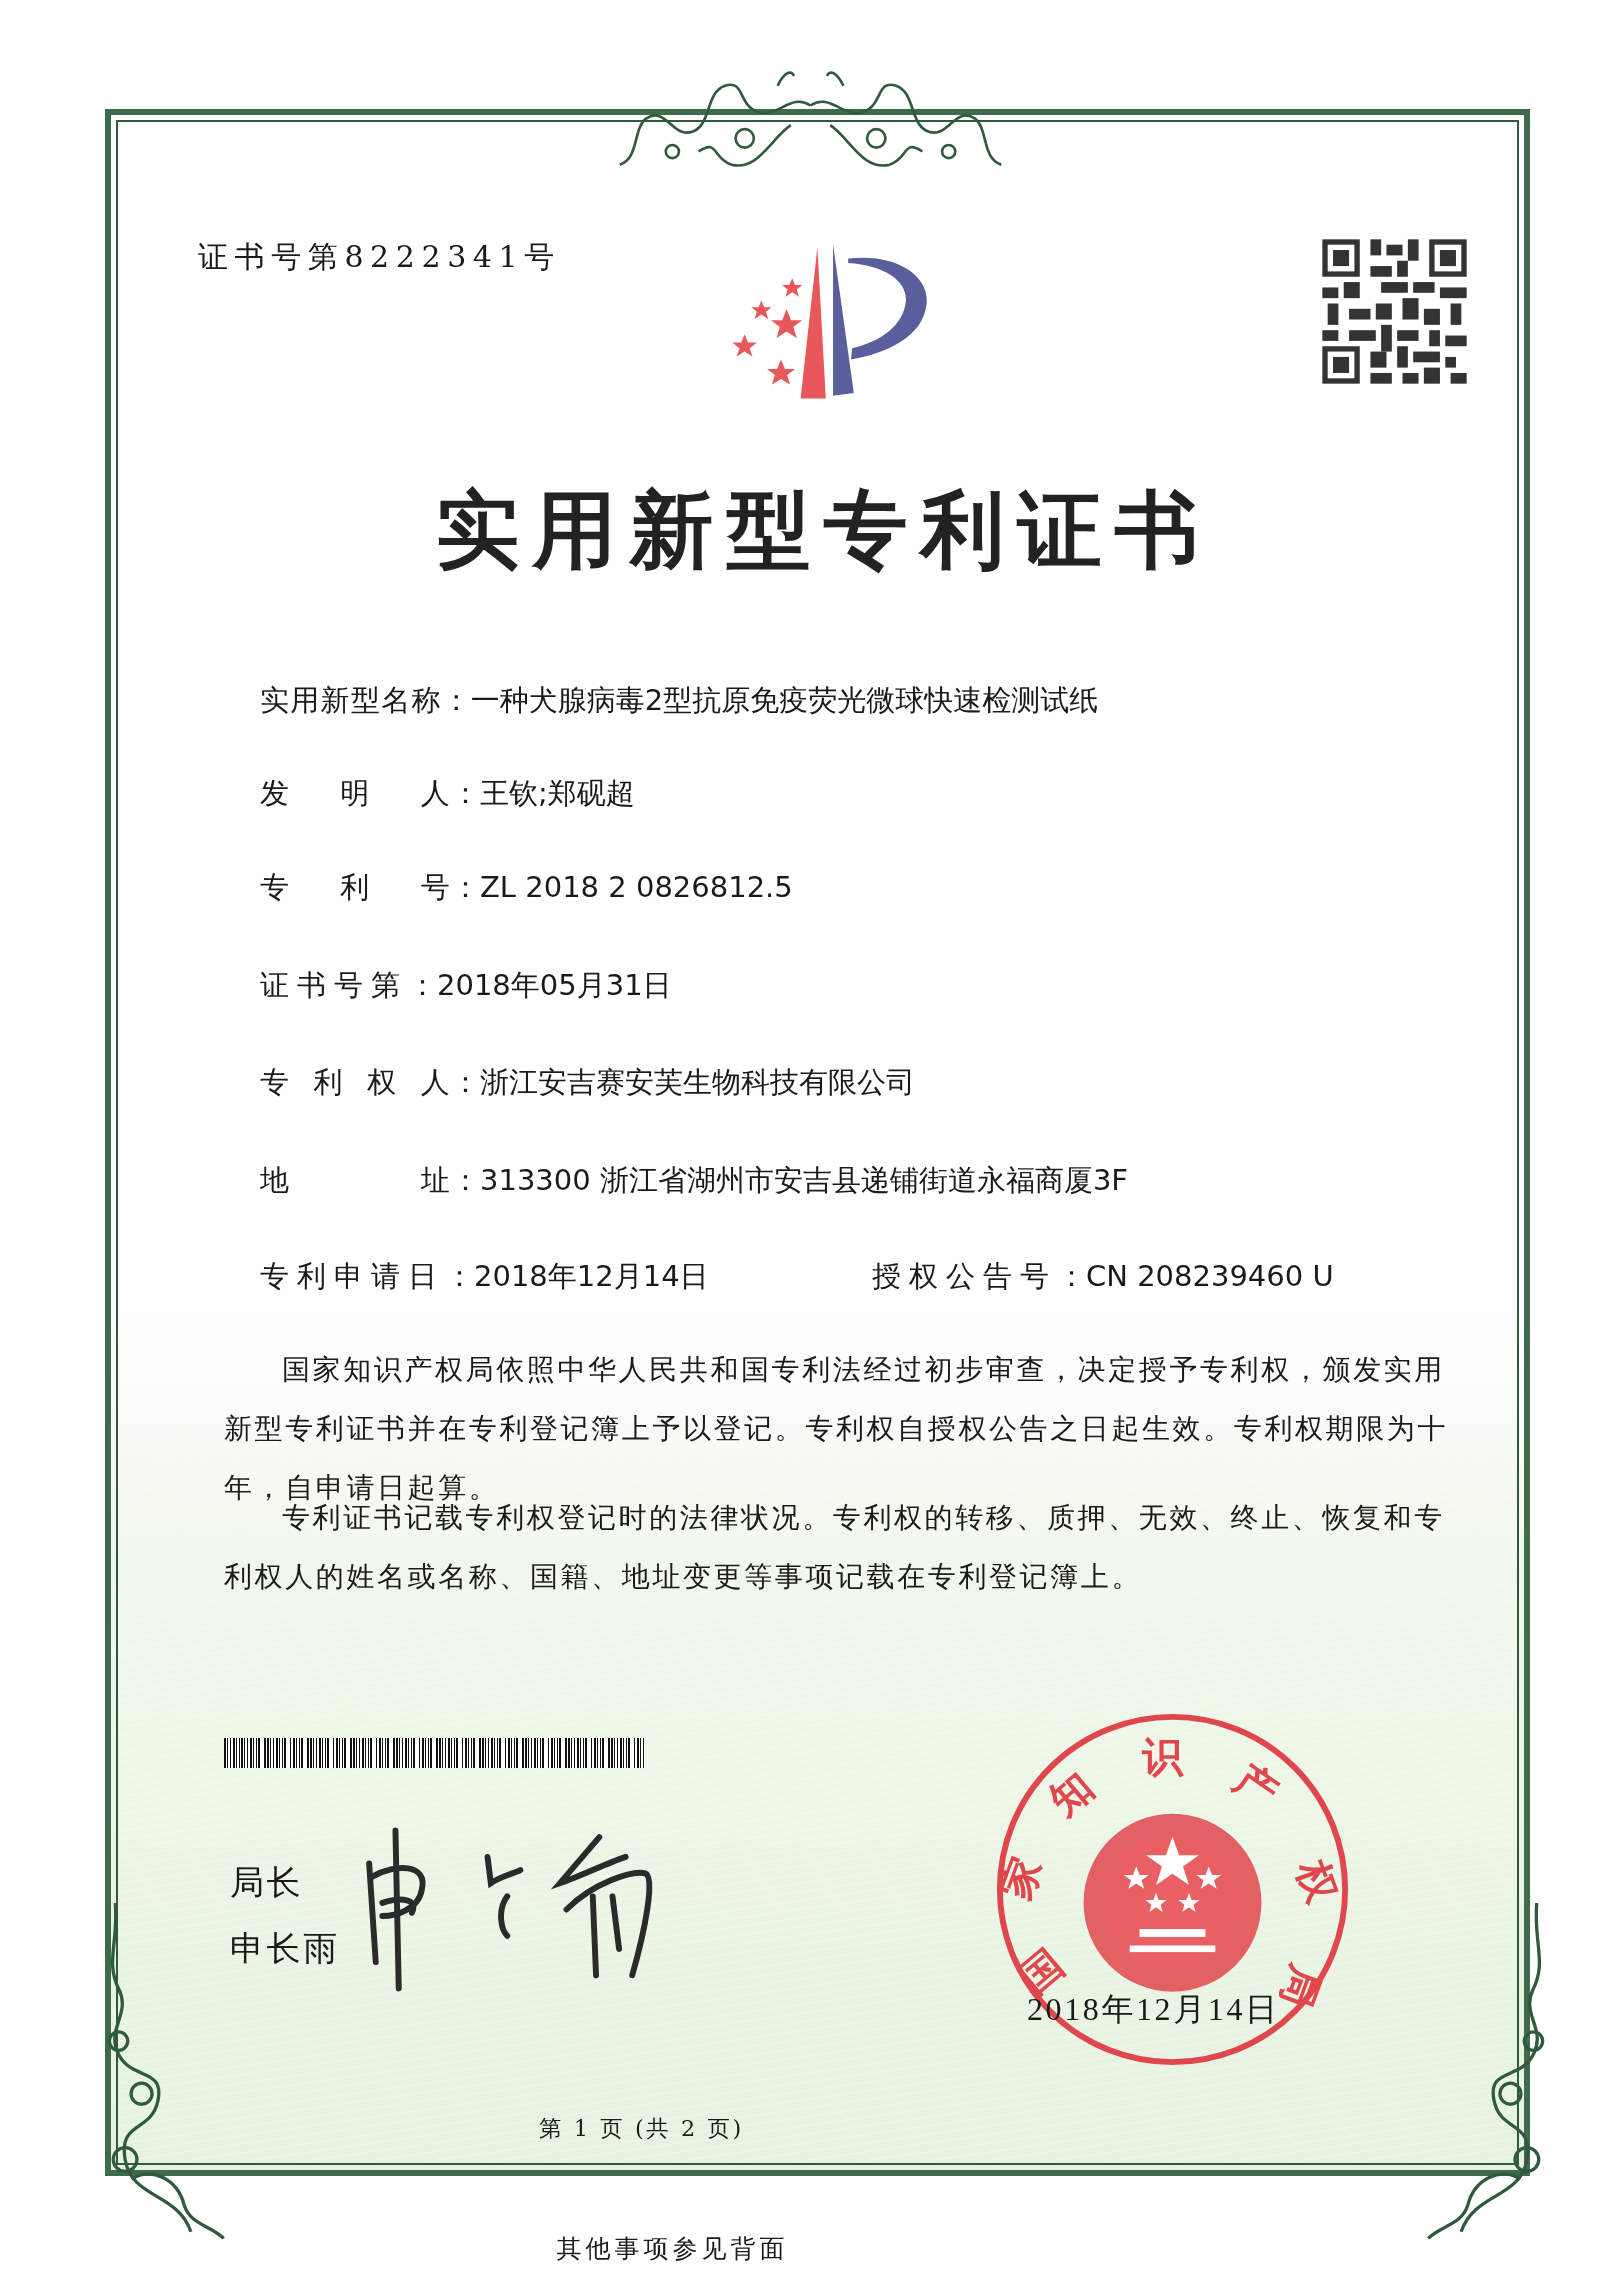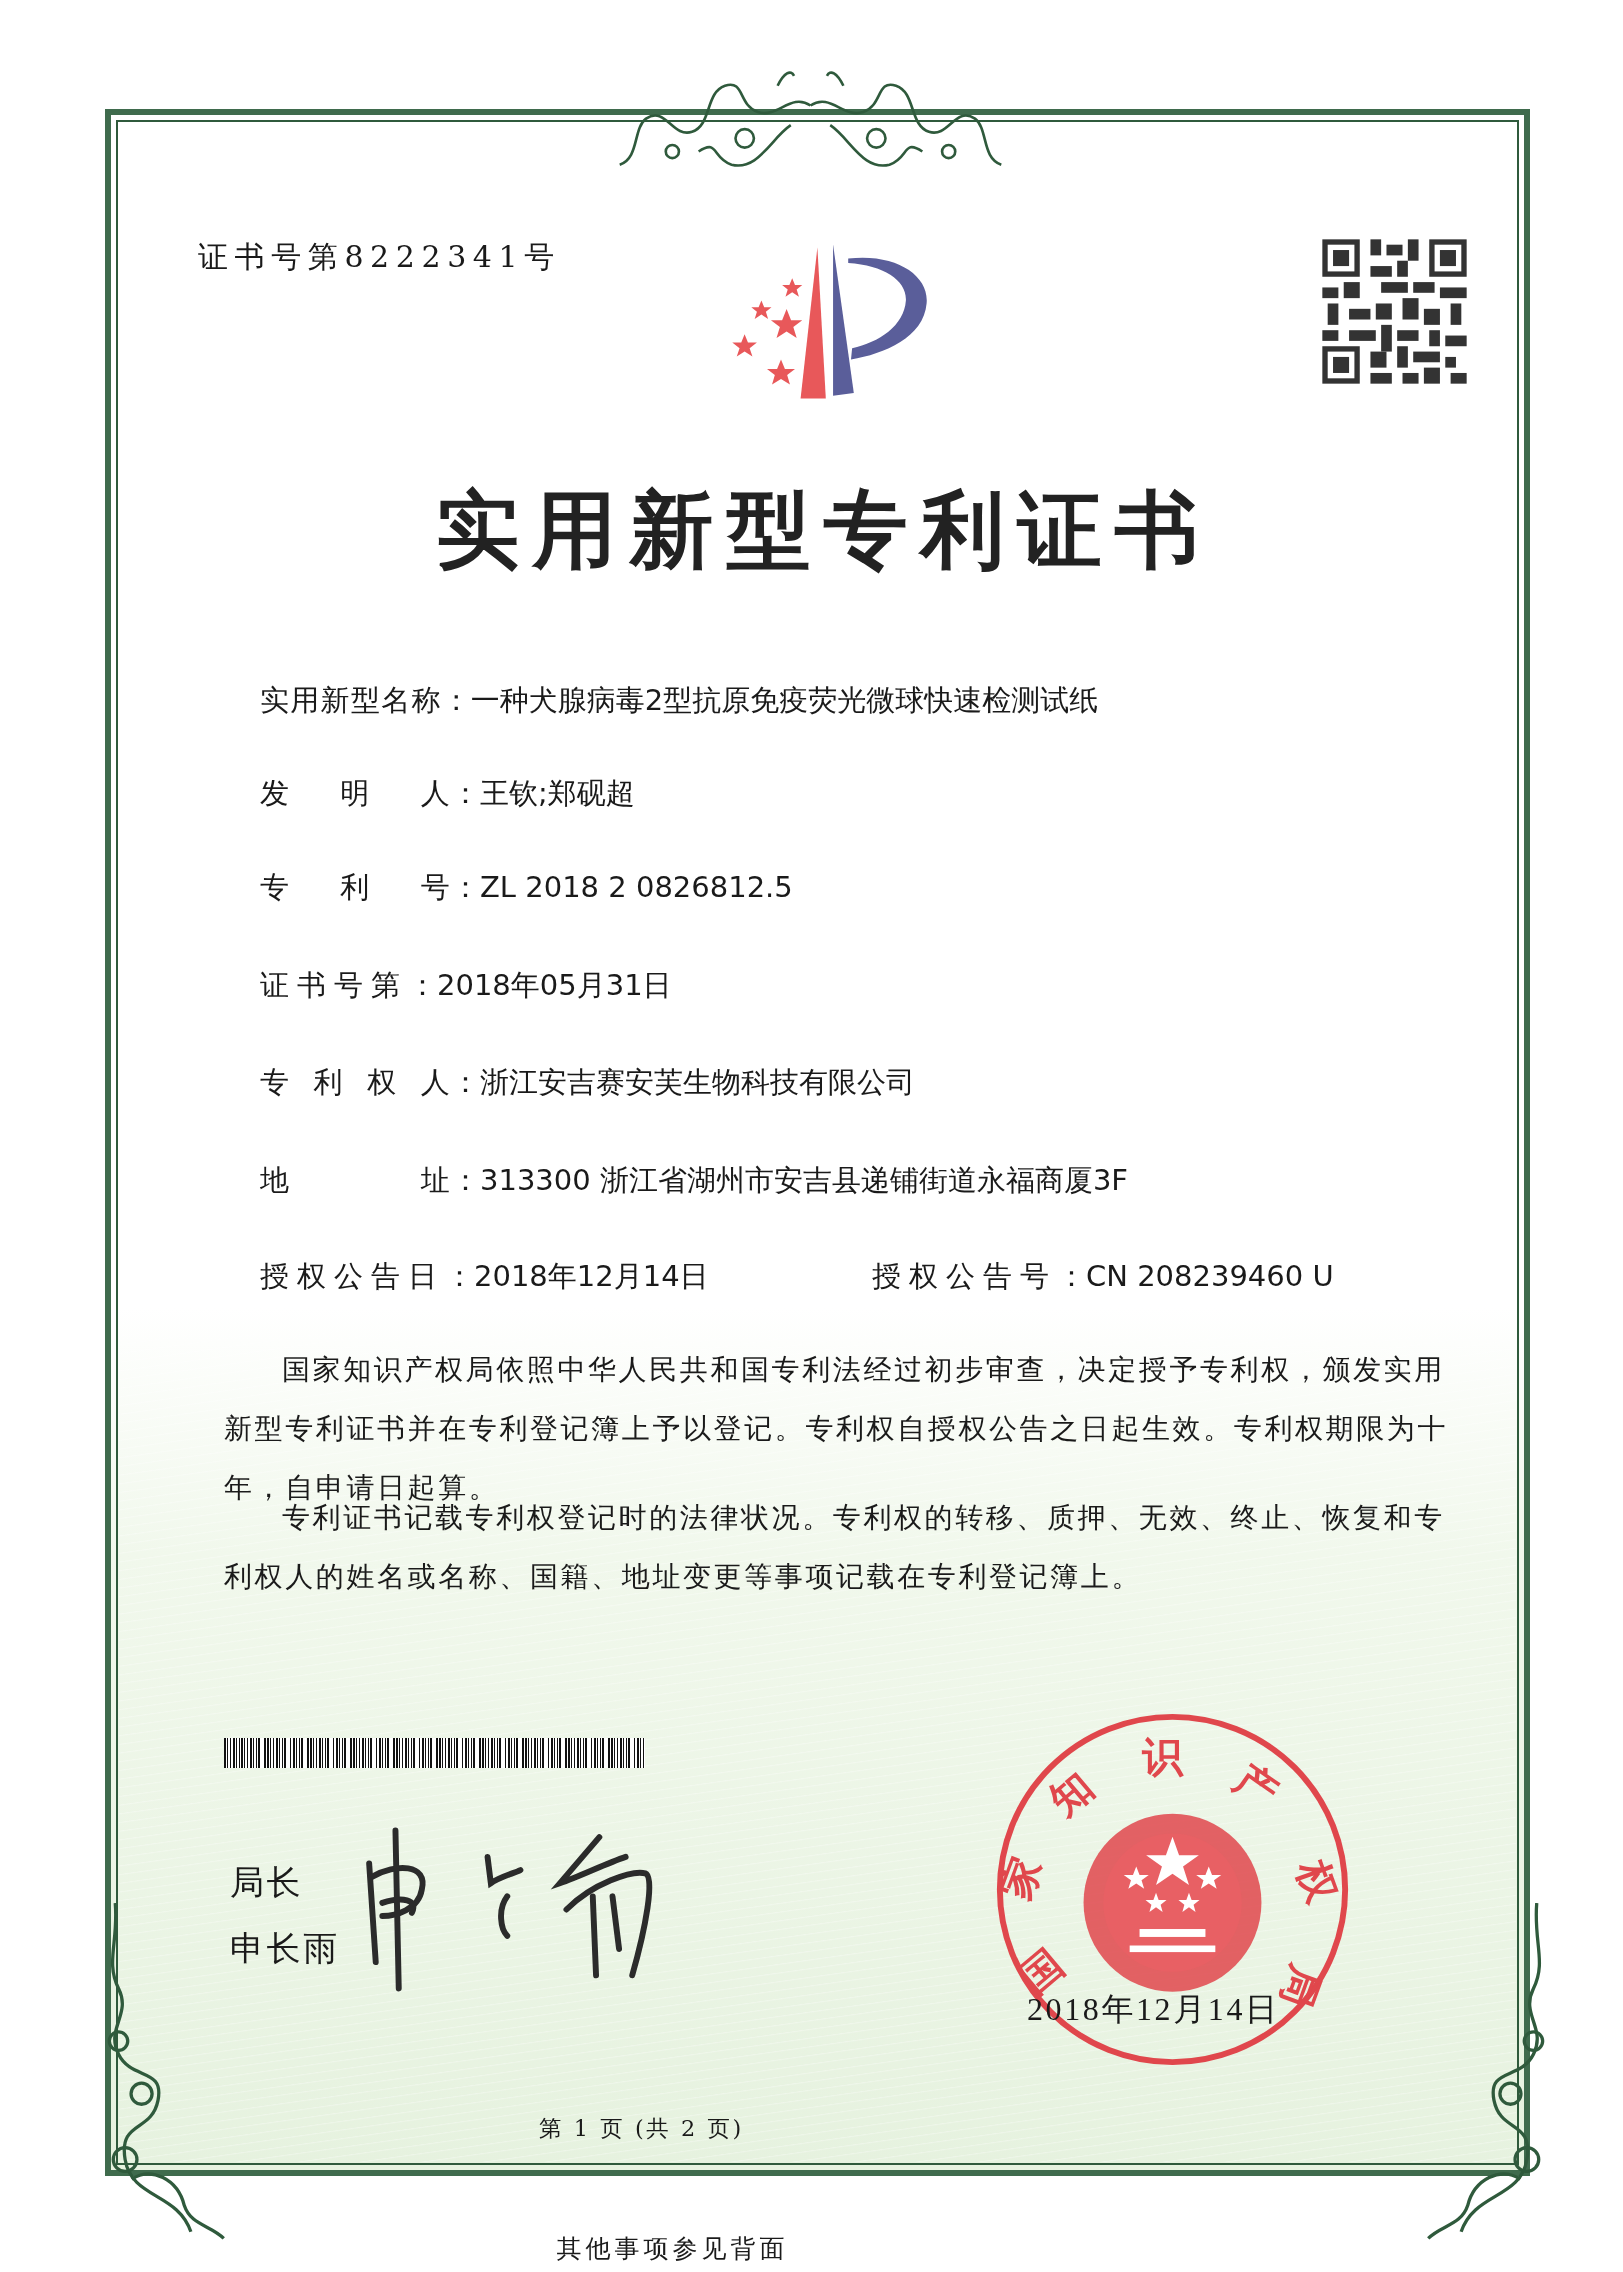--- a/index.html
+++ b/index.html
@@ -216,21 +216,21 @@
       <span>人</span>
     </span><span class="sep">：</span><span class="value">浙江安吉赛安芙生物科技有限公司</span>
 </div>
 <div class="field" style="top:1161px">
   <span class="label lbl-spaced">
       <span>地</span>
       <span>址</span>
     </span><span class="sep">：</span><span class="value">313300 浙江省湖州市安吉县递铺街道永福商厦3F</span>
 </div>
 <div class="field" style="top:1257px">
-  <span class="label" style="letter-spacing:8px">授权公告日</span><span class="sep">：</span><span class="value">2018年12月14日</span>
+  <span class="label" style="letter-spacing:8px">专利申请日</span><span class="sep">：</span><span class="value">2018年12月14日</span>
 </div>
 <div class="field" style="top:1257px; left:836px">
   <span class="label" style="letter-spacing:8px">授权公告号</span><span class="sep">：</span><span class="value">CN 208239460 U</span>
 </div>
 
 <div class="para" style="top:1340px">国家知识产权局依照中华人民共和国专利法经过初步审查，决定授予专利权，颁发实用新型专利证书并在专利登记簿上予以登记。专利权自授权公告之日起生效。专利权期限为十年，自申请日起算。</div>
 <div class="para" style="top:1488px">专利证书记载专利权登记时的法律状况。专利权的转移、质押、无效、终止、恢复和专利权人的姓名或名称、国籍、地址变更等事项记载在专利登记簿上。</div>
 
 <div class="barcode"></div>
 

